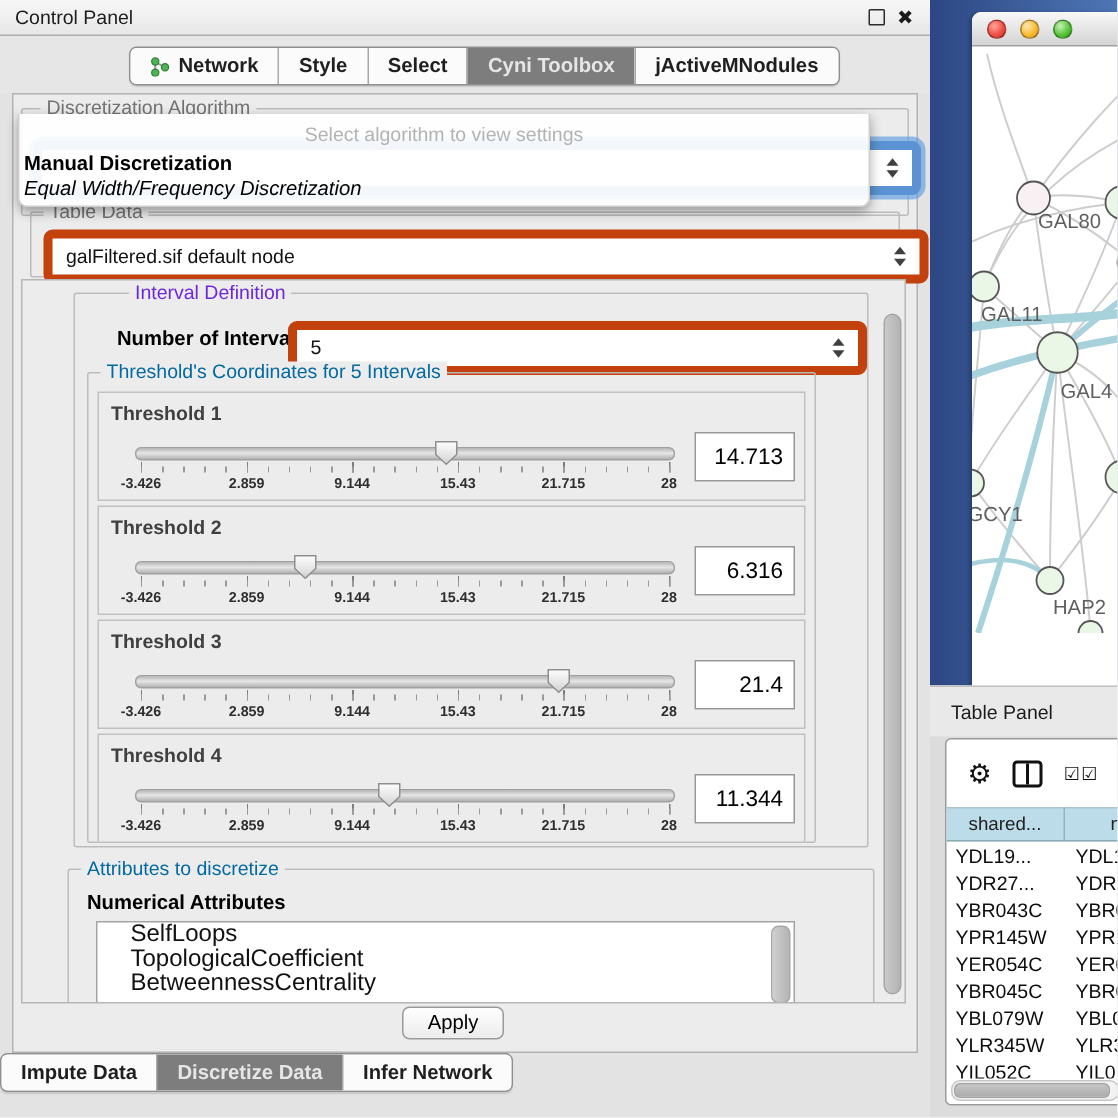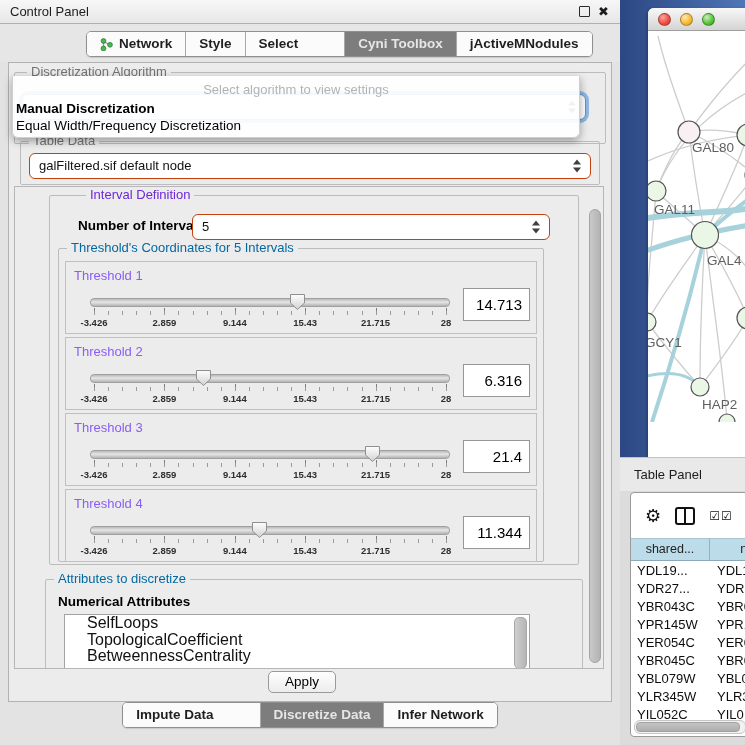--- a/index.html
+++ b/index.html
@@ -14,70 +14,70 @@
   #titlebar .t{position:absolute;left:10px;top:0;line-height:23px;font-size:13px;color:#1d1d1d;}
   #float-ic{position:absolute;left:579px;top:6px;width:9px;height:9px;border:1.5px solid #2b2b2b;border-radius:1px;}
   #close-ic{position:absolute;left:598px;top:0px;line-height:23px;font-size:13px;font-weight:bold;color:#1b1b1b;}
 
   #tabbar{left:0;top:24px;width:620px;height:38px;background:#e6e6e6;}
   .segset{position:absolute;display:flex;border:1px solid #8f8f8f;border-radius:5px;overflow:hidden;
           background:#fbfbfb;box-shadow:0 1px 1px rgba(0,0,0,0.12);}
   .seg{display:flex;align-items:center;gap:6px;padding:0 13px;line-height:24px;height:24px;
        font-size:13.5px;font-weight:600;color:#1f1f1f;background:#fbfbfb;border-left:1px solid #a8a8a8;cursor:default;}
   .seg:first-child{border-left:none;}
-  .seg.sel{background:#7d7d7d;color:#e6e6e6;margin-left:33px;}
+  .seg.sel{background:#7d7d7d;color:#e6e6e6;}
   #toptabs{left:86px;top:7px;}
-  #bottabs-wrap{left:0;top:702px;width:620px;display:flex;justify-content:center;}
+  #bottabs-wrap{left:0;top:702px;width:620px;display:flex;}
   #bottabs-wrap .segset{position:relative;}
 
   #outer-panel{left:8px;top:62px;width:602px;height:638px;background:#ececec;
                border:1px solid #b2b2b2;}
 
   
   .grp{position:absolute;border:1px solid #bcbcbc;border-radius:2px;}
   .grp-title{position:absolute;top:-8px;left:8px;padding:0 4px;background:#ececec;font-size:13px;line-height:14px;color:#737373;}
   .grp-title.green{color:#6d28d9;margin-left:28px;}
   .grp-title.blue{color:#0369a1;}
 
-  .combo{position:absolute;background:#fff;border:1px solid #c2410c;border-radius:6px;
-         font-size:13px;color:#111;}
+  .combo{position:absolute;background:#fff;border:6px solid #c2410c;border-radius:6px;
+         font-size:13px;color:#111;padding-left:18px;}
   .combo .val{position:absolute;left:9px;top:0;line-height:24px;white-space:nowrap;}
   .updown{position:absolute;right:9px;top:50%;transform:translateY(-50%);display:flex;flex-direction:column;gap:3px;}
   .updown i{display:block;width:0;height:0;border-left:4px solid transparent;border-right:4px solid transparent;}
   .updown .up{border-bottom:5px solid #3f3f3f;}
   .updown .dn{border-top:5px solid #3f3f3f;}
 
   
   #algo-combo{left:22px;top:94px;width:562px;height:24px;z-index:5;
               box-shadow:0 0 0 3px rgba(96,156,224,0.65);border-color:#5b93d2;}
 
   
   #algo-popup{left:12px;top:76px;width:566px;height:61px;z-index:50;
               background:rgba(255,255,255,0.93);border:1px solid #cfcfcf;border-top:none;
               border-radius:0 0 6px 6px;box-shadow:0 3px 8px rgba(0,0,0,0.35);}
   #algo-popup .hint{position:absolute;left:0;right:0;top:6px;text-align:center;color:#b3b3b3;font-size:13px;}
   #algo-popup .opt{position:absolute;left:3px;font-size:13.5px;color:#000;white-space:nowrap;}
   #algo-popup .opt.b{font-weight:bold;top:25px;}
-  #algo-popup .opt.r{top:42px;}
+  #algo-popup .opt.r{top:42px;font-style:italic;}
 
   
   #scrollarea{left:14px;top:186px;width:588px;height:481px;border:1px solid #b6b6b6;overflow:hidden;background:#ececec;}
   #vscroll{position:absolute;right:3px;top:22px;bottom:4px;width:12px;}
   #vscroll .thm{position:absolute;left:1px;top:0;width:10px;height:452px;border-radius:6px;
                 background:linear-gradient(90deg,#c9c9c9,#b3b3b3);border:1px solid #a5a5a5;}
 
   
   #interval-grp{left:34px;top:8px;width:528px;height:368px;}
   #noi-label{position:absolute;left:28px;top:22px;font-size:13.5px;font-weight:bold;color:#000;}
   #noi-spin{left:142px;top:18px;width:356px;height:24px;}
   #thr-grp{left:8px;top:52px;width:484px;height:312px;}
   #thr-stack{position:absolute;left:6px;top:12px;width:472px;}
 
   .thr-panel{position:relative;height:71px;margin-bottom:3px;border:1px solid #c0c0c0;background:#ececec;}
-  .thr-label{position:absolute;left:8px;top:6px;font-size:13px;font-weight:normal;color:#8b5cf6;}
+  .thr-label{position:absolute;left:8px;top:6px;font-size:13px;font-weight:bold;color:#404040;}
   .thr-track{position:absolute;left:28px;top:32px;width:352px;height:38px;}
   .track-bar{position:absolute;left:-4px;top:4px;width:358px;height:7px;border-radius:4px;
              background:linear-gradient(180deg,#b9b9b9,#e6e6e6 45%,#b3b3b3);border:1px solid #a0a0a0;}
   .thumb{position:absolute;top:-1px;width:17px;height:18px;z-index:2;}
   .ticks-minor{position:absolute;left:0;top:17px;width:353px;height:4px;
                background:repeating-linear-gradient(90deg,#9a9a9a 0 1px,transparent 1px 14.08px);}
   .ticks-major{position:absolute;left:0;top:14px;width:353px;height:7px;
                background:repeating-linear-gradient(90deg,#7d7d7d 0 1px,transparent 1px 70.4px);}
   .tick-labels{position:absolute;left:0;top:23px;width:352px;height:12px;}
   .tick-labels span{position:absolute;transform:translateX(-50%);font-size:9.5px;font-weight:bold;color:#2e2e2e;white-space:nowrap;}

